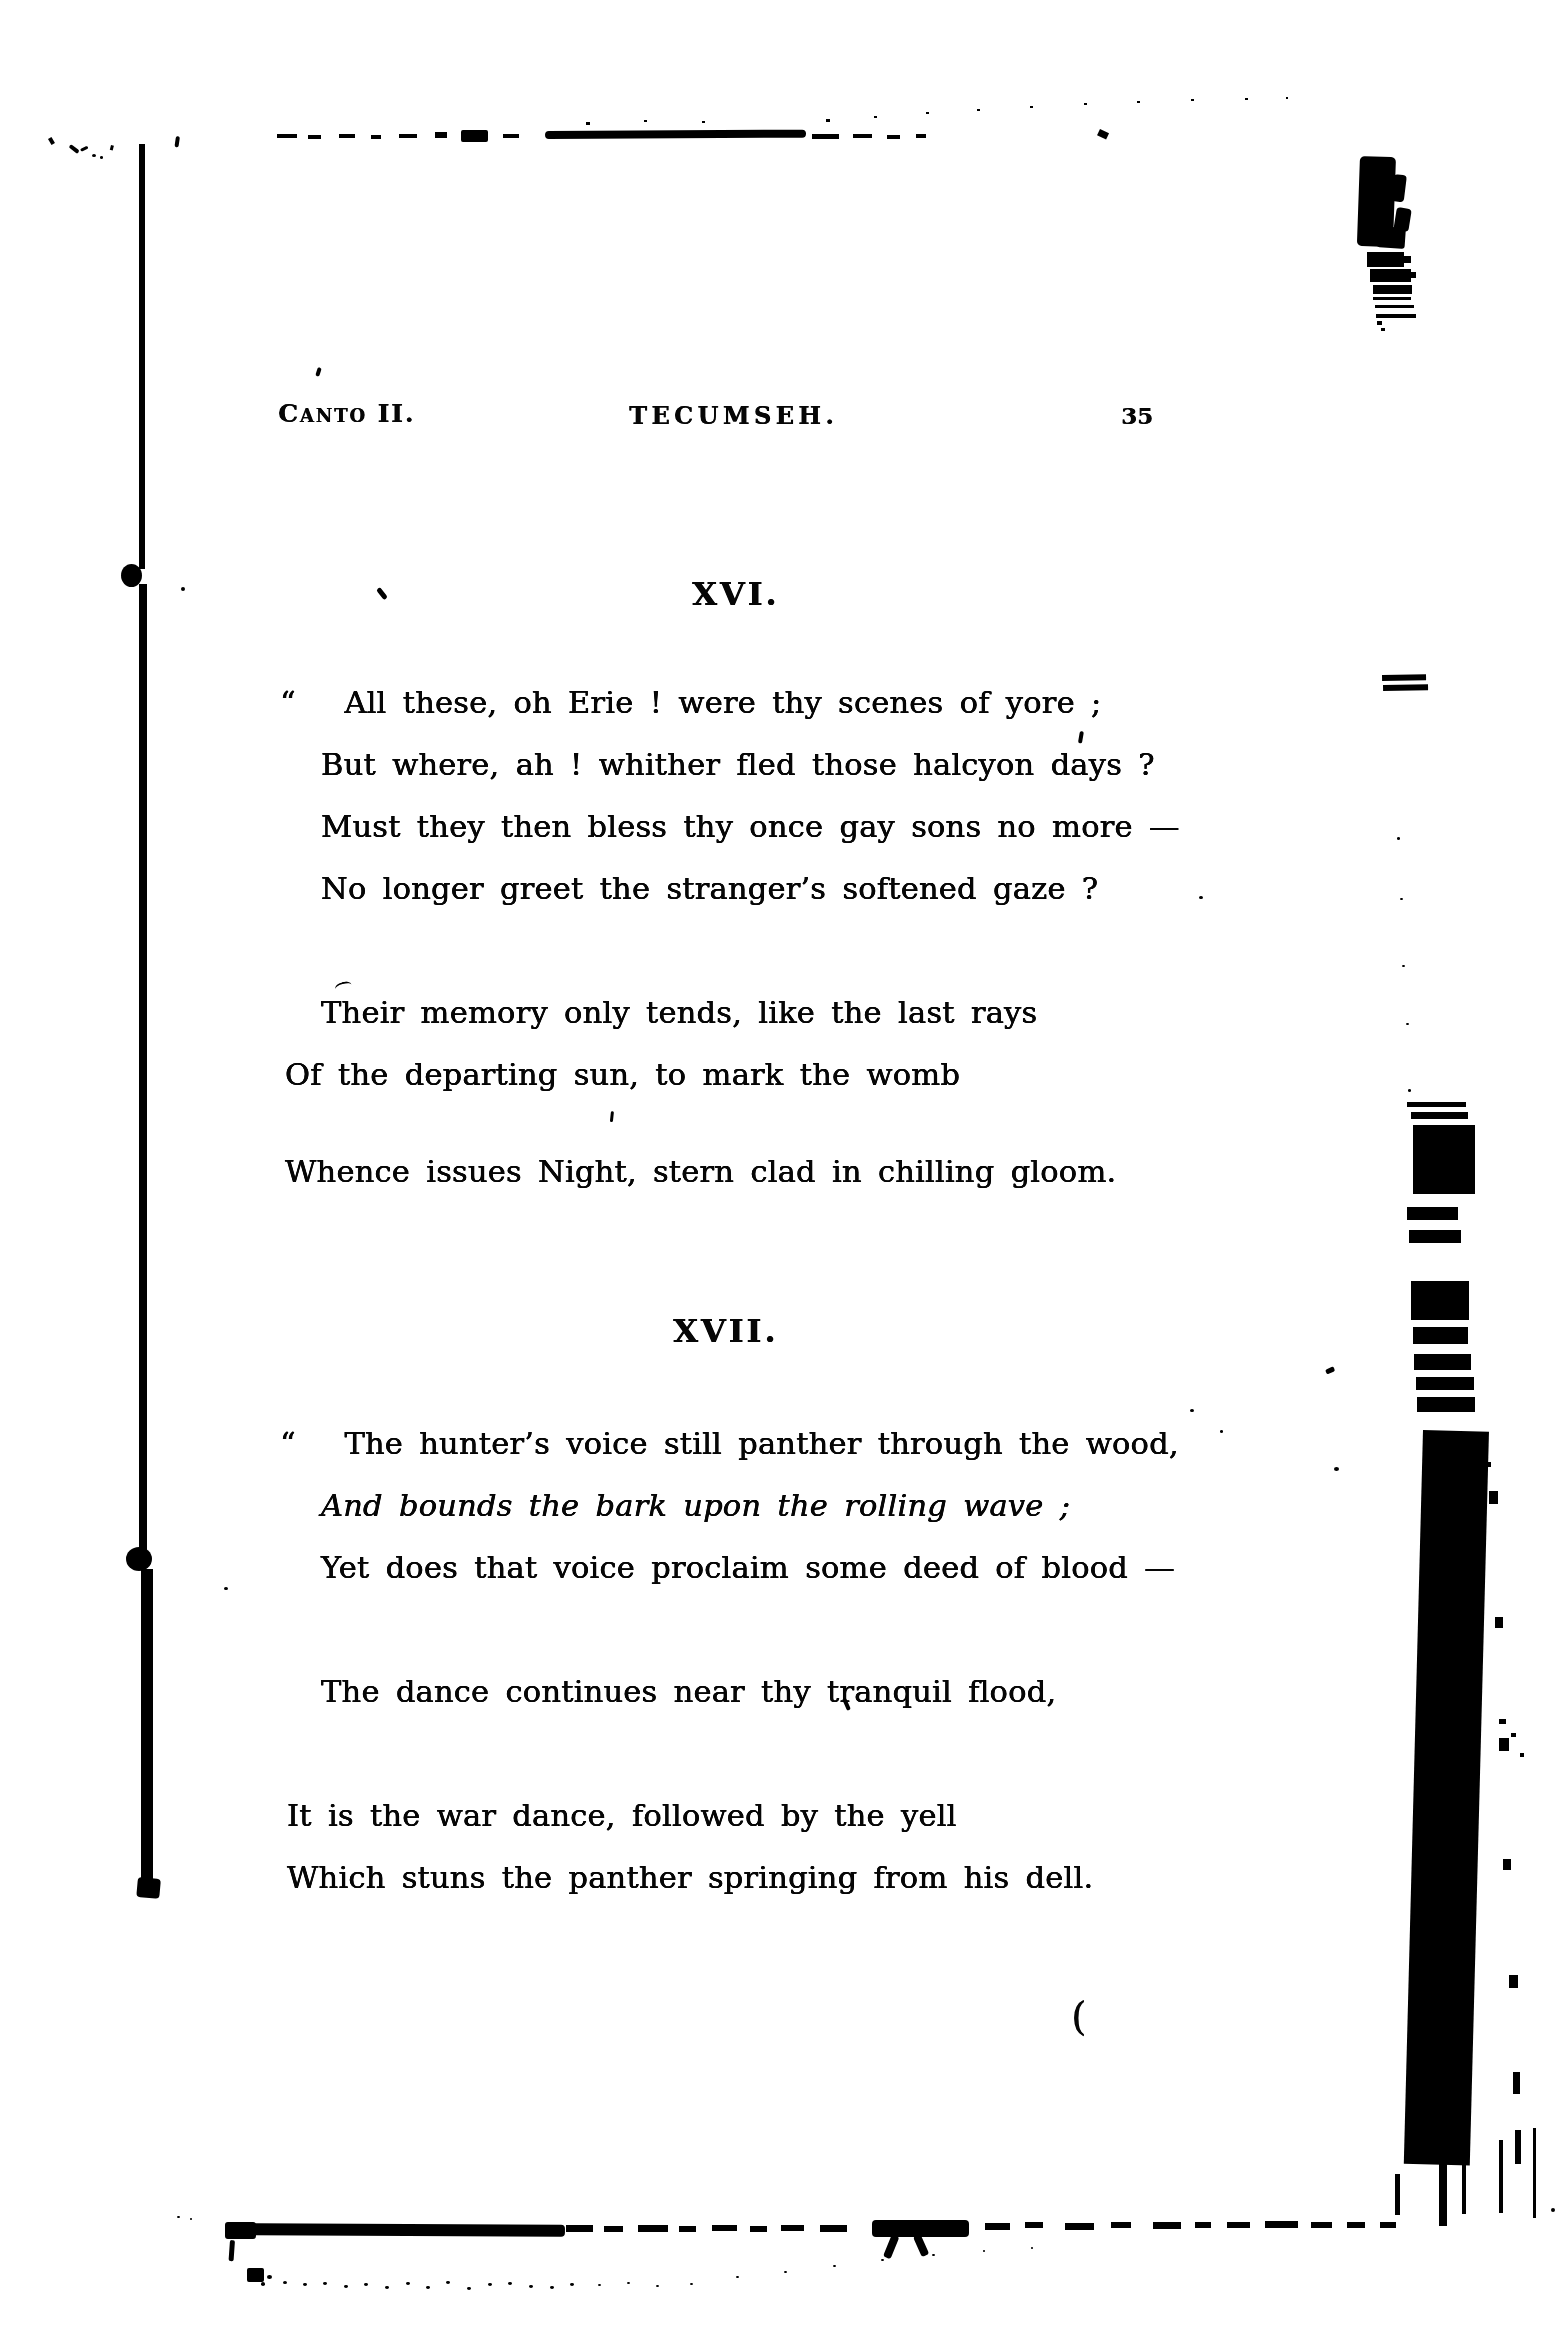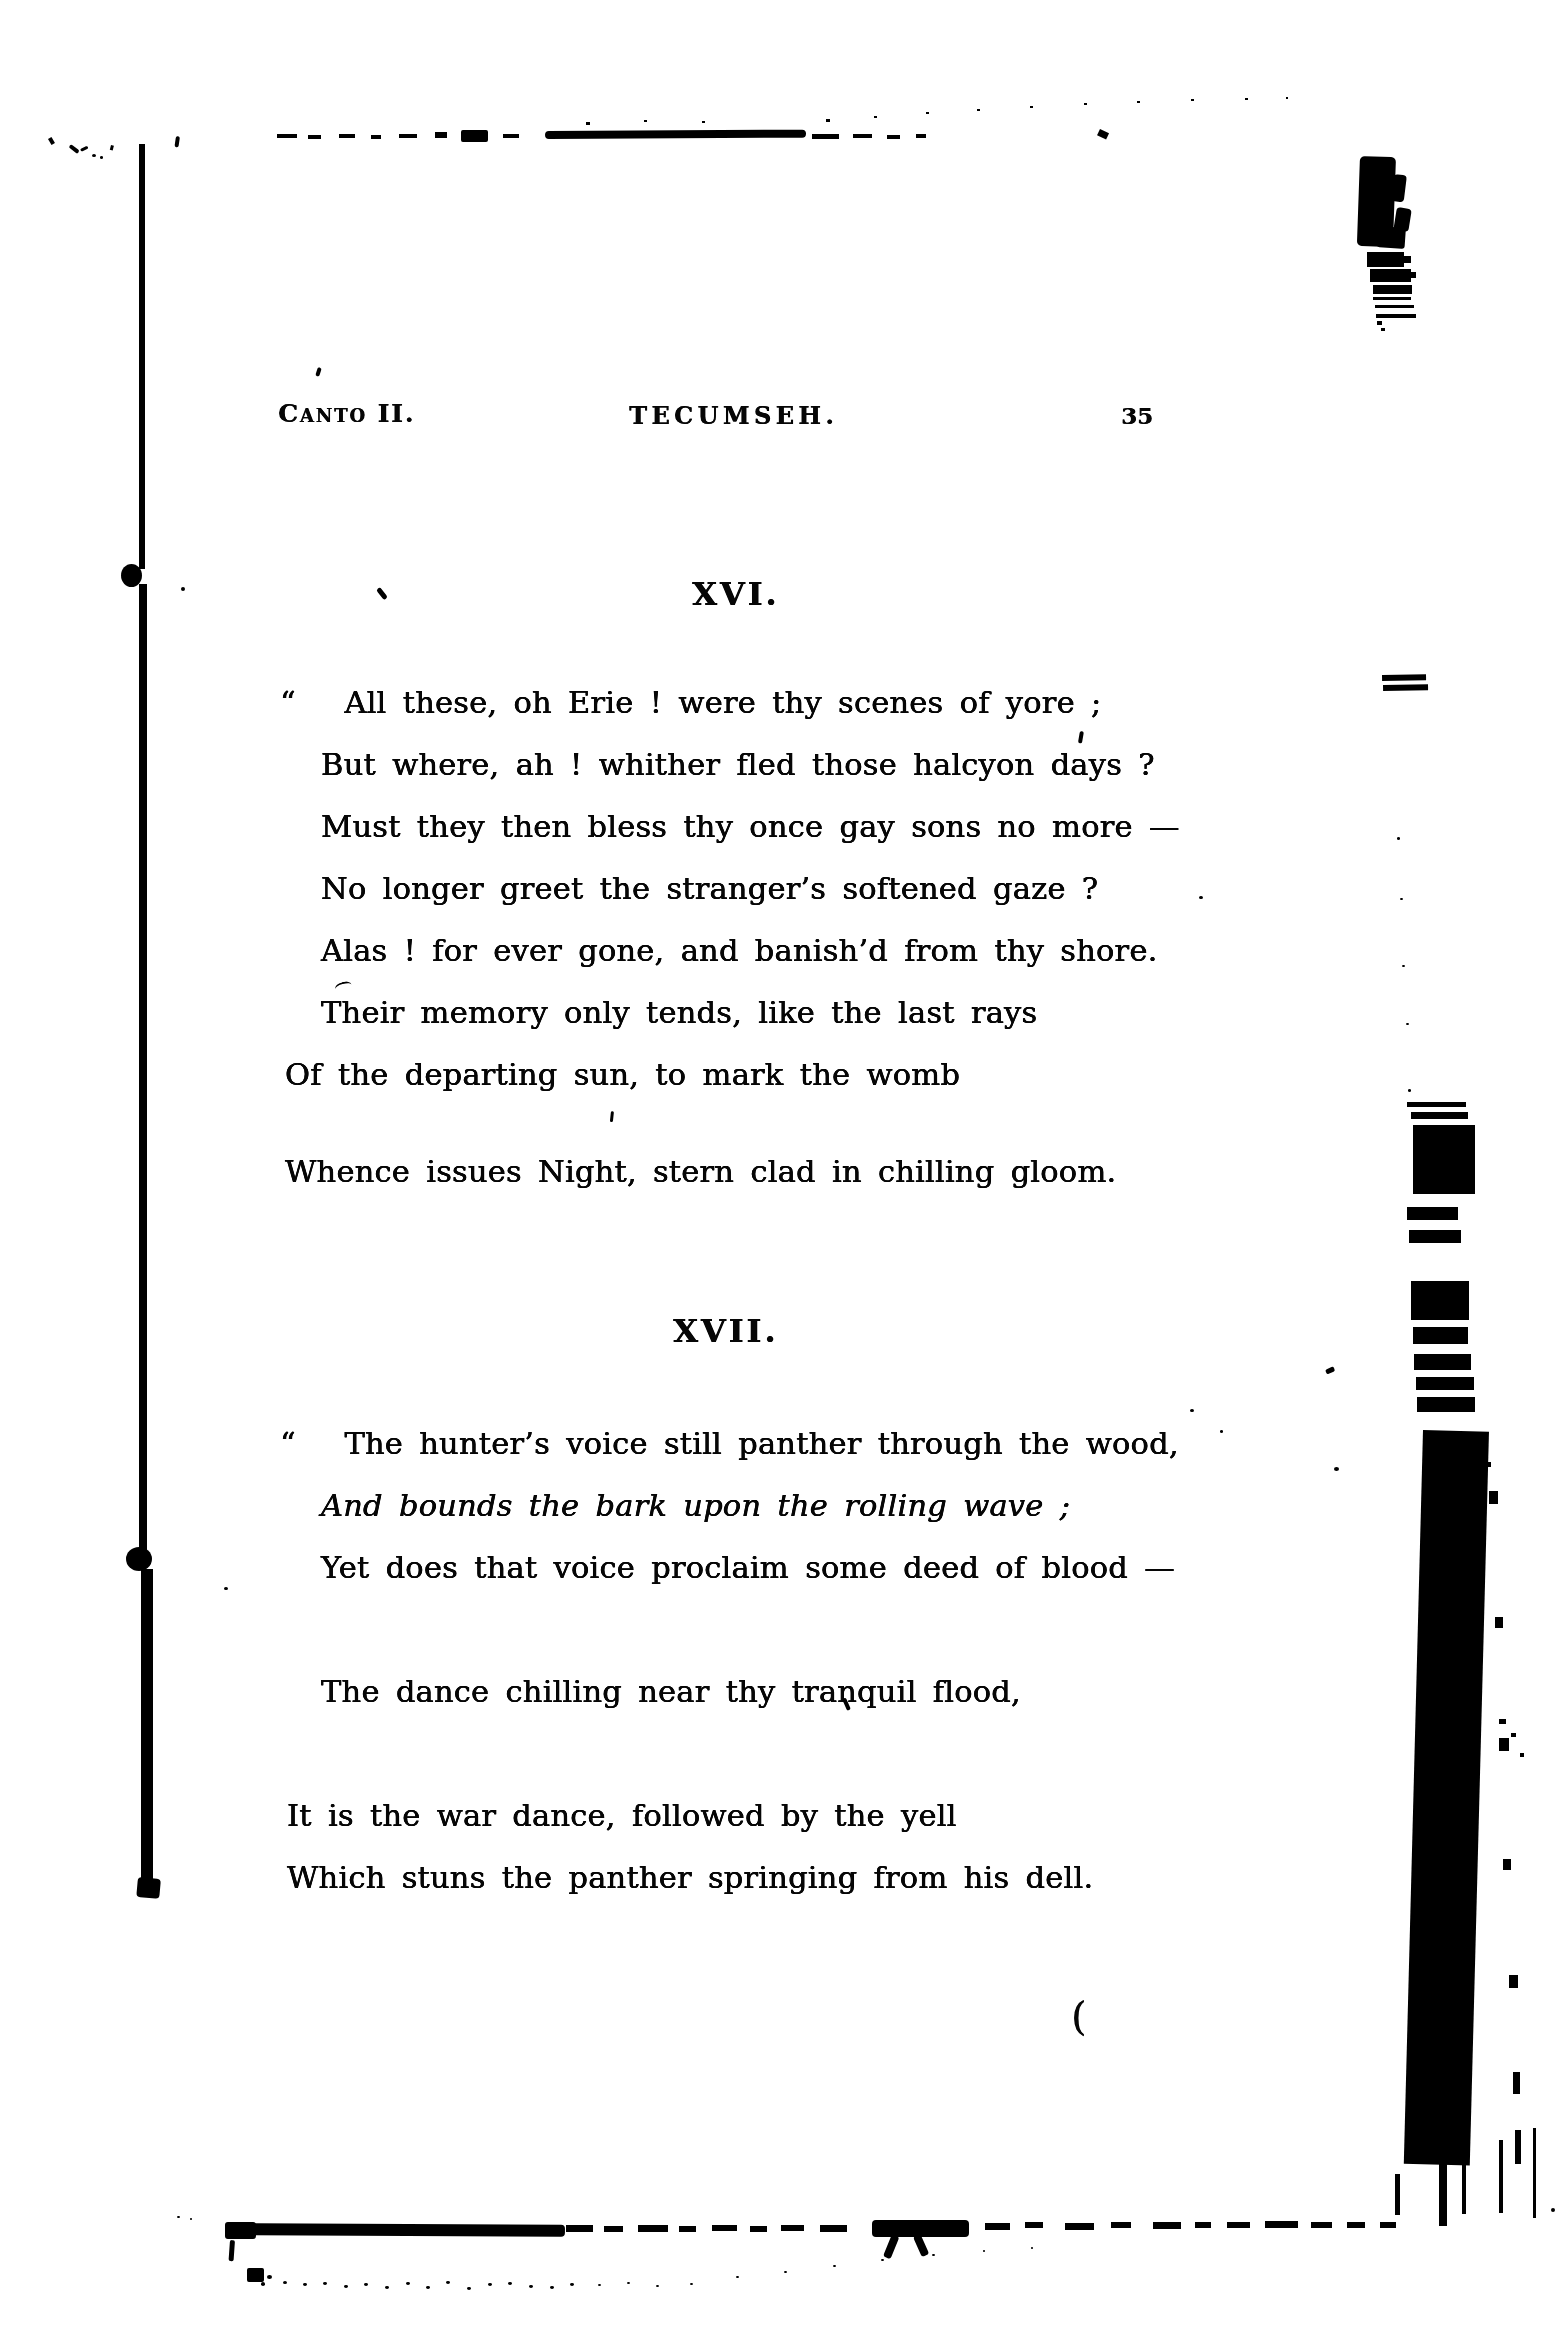--- a/index.html
+++ b/index.html
@@ -27,30 +27,29 @@
 
   <div class="hdr hdr-canto abs" style="left:278px;top:399px;">Canto II.</div>
   <div class="hdr hdr-title abs" style="left:629px;top:401px;">TECUMSEH.</div>
   <div class="hdr hdr-num abs" style="left:1121px;top:402px;">35</div>
 
   <div class="stanza-heading" style="left:692px;top:575px;">XVI.</div>
   <div class="poem-line" style="left:280px;top:686px;">“   All these, oh Erie ! were thy scenes of yore ;</div>
   <div class="poem-line" style="left:321px;top:748px;">But where, ah ! whither fled those halcyon days ?</div>
   <div class="poem-line" style="left:321px;top:810px;">Must they then bless thy once gay sons no more —</div>
   <div class="poem-line" style="left:321px;top:872px;">No longer greet the stranger’s softened gaze ?</div>
-  <div class="poem-line" style="left:321px;top:934px;">Alas ! for ever gone, and banish’d from thy shore.</div>
   <div class="poem-line" style="left:285px;top:1058px;">Of the departing sun, to mark the womb</div>
   <div class="poem-line" style="left:321px;top:996px;">Their memory only tends, like the last rays</div>
   <div class="poem-line" style="left:285px;top:1120px;margin-top:35px;">Whence issues Night, stern clad in chilling gloom.</div>
 
   <div class="stanza-heading" style="left:673px;top:1312px;">XVII.</div>
   <div class="poem-line" style="left:280px;top:1427px;">“   The hunter’s voice still panther through the wood,</div>
   <div class="poem-line" style="left:321px;top:1489px;font-style:italic;">And bounds the bark upon the rolling wave ;</div>
   <div class="poem-line" style="left:321px;top:1551px;">Yet does that voice proclaim some deed of blood —</div>
-  <div class="poem-line" style="left:321px;top:1675px;">The dance chilling near thy tranquil flood,</div>
+  <div class="poem-line" style="left:321px;top:1675px;">The dance continues near thy tranquil flood,</div>
   <div class="poem-line" style="left:287px;top:1799px;">It is the war dance, followed by the yell</div>
   <div class="poem-line" style="left:287px;top:1861px;">Which stuns the panther springing from his dell.</div>
 
   <div class="paren" style="left:1071px;top:1994px;">(</div>
 
   <div class="squiggle" style="left:335px;top:982px;"></div>
 
   <div id="artifact-layer">
       <div class="art" style="left: 545px; top: 131px; width: 261px; height: 8.2px; transform: rotate(-0.3deg); transform-origin: left top; border-radius: 3.9px;"></div>
       <div class="art" style="left: 277px; top: 134px; width: 20.3px; height: 4.4px;"></div>

